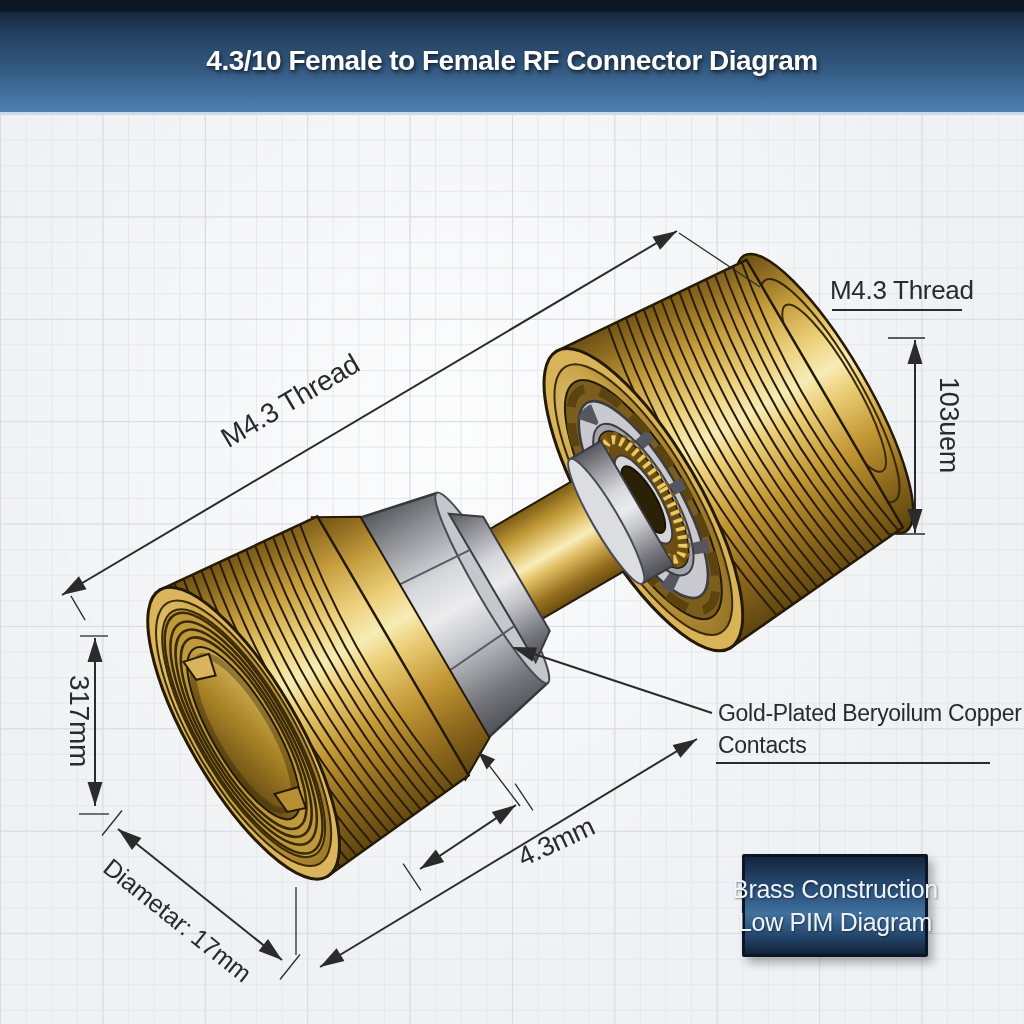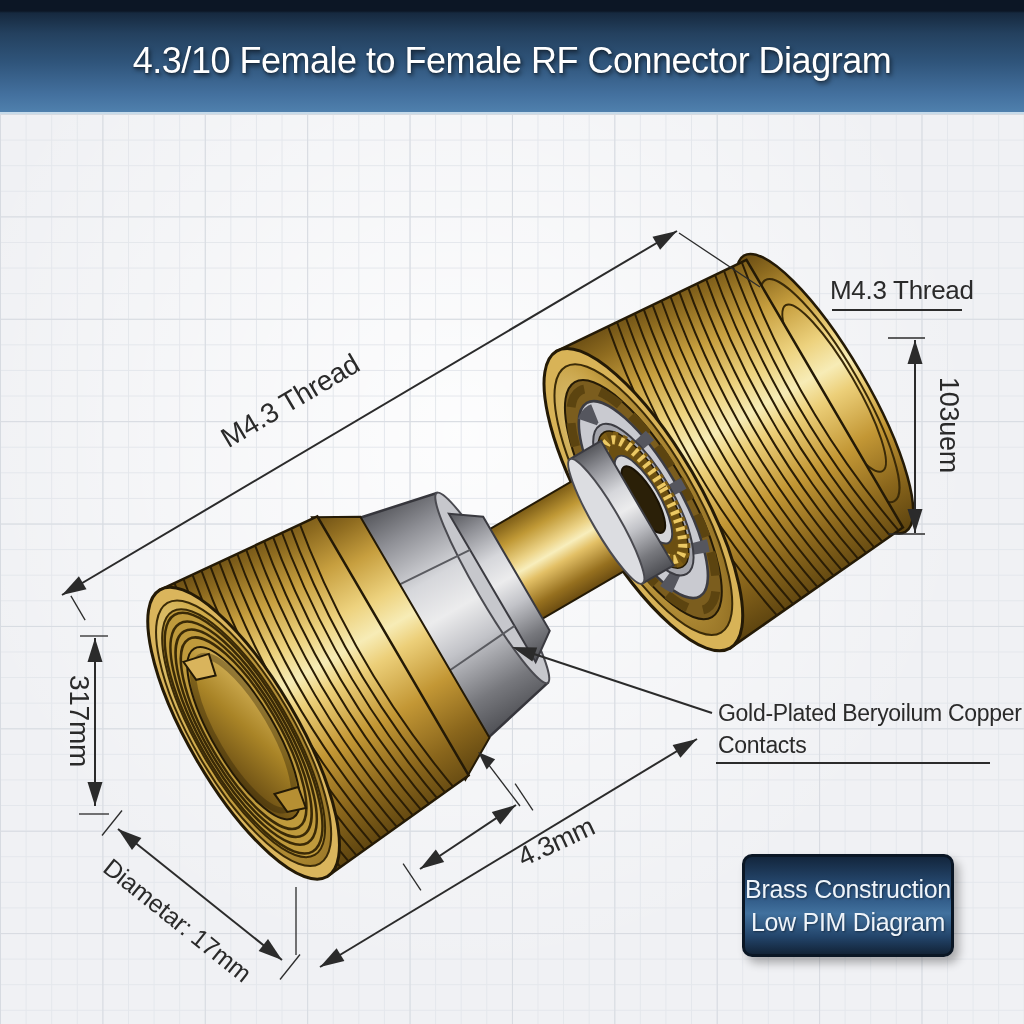--- a/index.html
+++ b/index.html
@@ -10,21 +10,21 @@
   
   .header{
     position:absolute;left:0;top:0;width:1024px;height:112px;
     background:linear-gradient(to bottom,
       #0c1625 0px,#0c1625 11px,#16293f 13px,#24415f 30%,#2f547a 55%,#44719f 85%,#4f80ad 100%);
     border-bottom:2px solid #c7dbea;
     display:flex;align-items:center;justify-content:center;
   }
   .header h1{
     margin:0;padding-top:10px;
-    font-size:36px;font-weight:normal;letter-spacing:-0.5px;color:#ffffff;
+    font-size:28px;font-weight:bold;letter-spacing:-0.5px;color:#ffffff;
     text-shadow:2px 3px 4px rgba(0,0,0,.5),0 1px 2px rgba(0,0,0,.4);
     white-space:nowrap;
   }
   
   .drawing-area{
     position:absolute;left:0;top:114px;width:1024px;height:910px;
     background-image:
       linear-gradient(#d7dbe1 1px,transparent 1px),
       linear-gradient(90deg,#d7dbe1 1px,transparent 1px),
       linear-gradient(#e4e7ec 1px,transparent 1px),
@@ -33,22 +33,22 @@
     background-size:102.4px 102.4px,102.4px 102.4px,25.6px 25.6px,25.6px 25.6px,100% 100%;
     background-color:#f0f1f4;
   }
   svg{position:absolute;left:0;top:0;}
   .dimline{stroke:#2b2b2b;stroke-width:2;fill:none;}
   .dimthin{stroke:#2b2b2b;stroke-width:1.3;fill:none;}
   .arrow{fill:#2b2b2b;stroke:none;}
   .dimtext{fill:#2a2a2a;letter-spacing:-0.3px;}
   
   .info-box{
-    position:absolute;left:742px;top:854px;width:212px;height:103px;
-    box-sizing:border-box;border:3px solid #0a1624;border-radius:10px;
+    position:absolute;left:742px;top:854px;width:186px;height:103px;
+    box-sizing:border-box;border:3px solid #0a1624;border-radius:2px;
     background:linear-gradient(to bottom,#13263d 0%,#2c5480 38%,#41719e 58%,#23456b 82%,#122337 100%);
     box-shadow:5px 6px 10px rgba(0,0,0,.3);
     display:flex;flex-direction:column;align-items:center;justify-content:center;
     gap:4px;
   }
   .info-box .line{
     color:#eef4fa;font-size:25px;letter-spacing:-0.3px;white-space:nowrap;
     text-shadow:1px 1px 2px rgba(0,0,0,.4);
   }
 </style>

